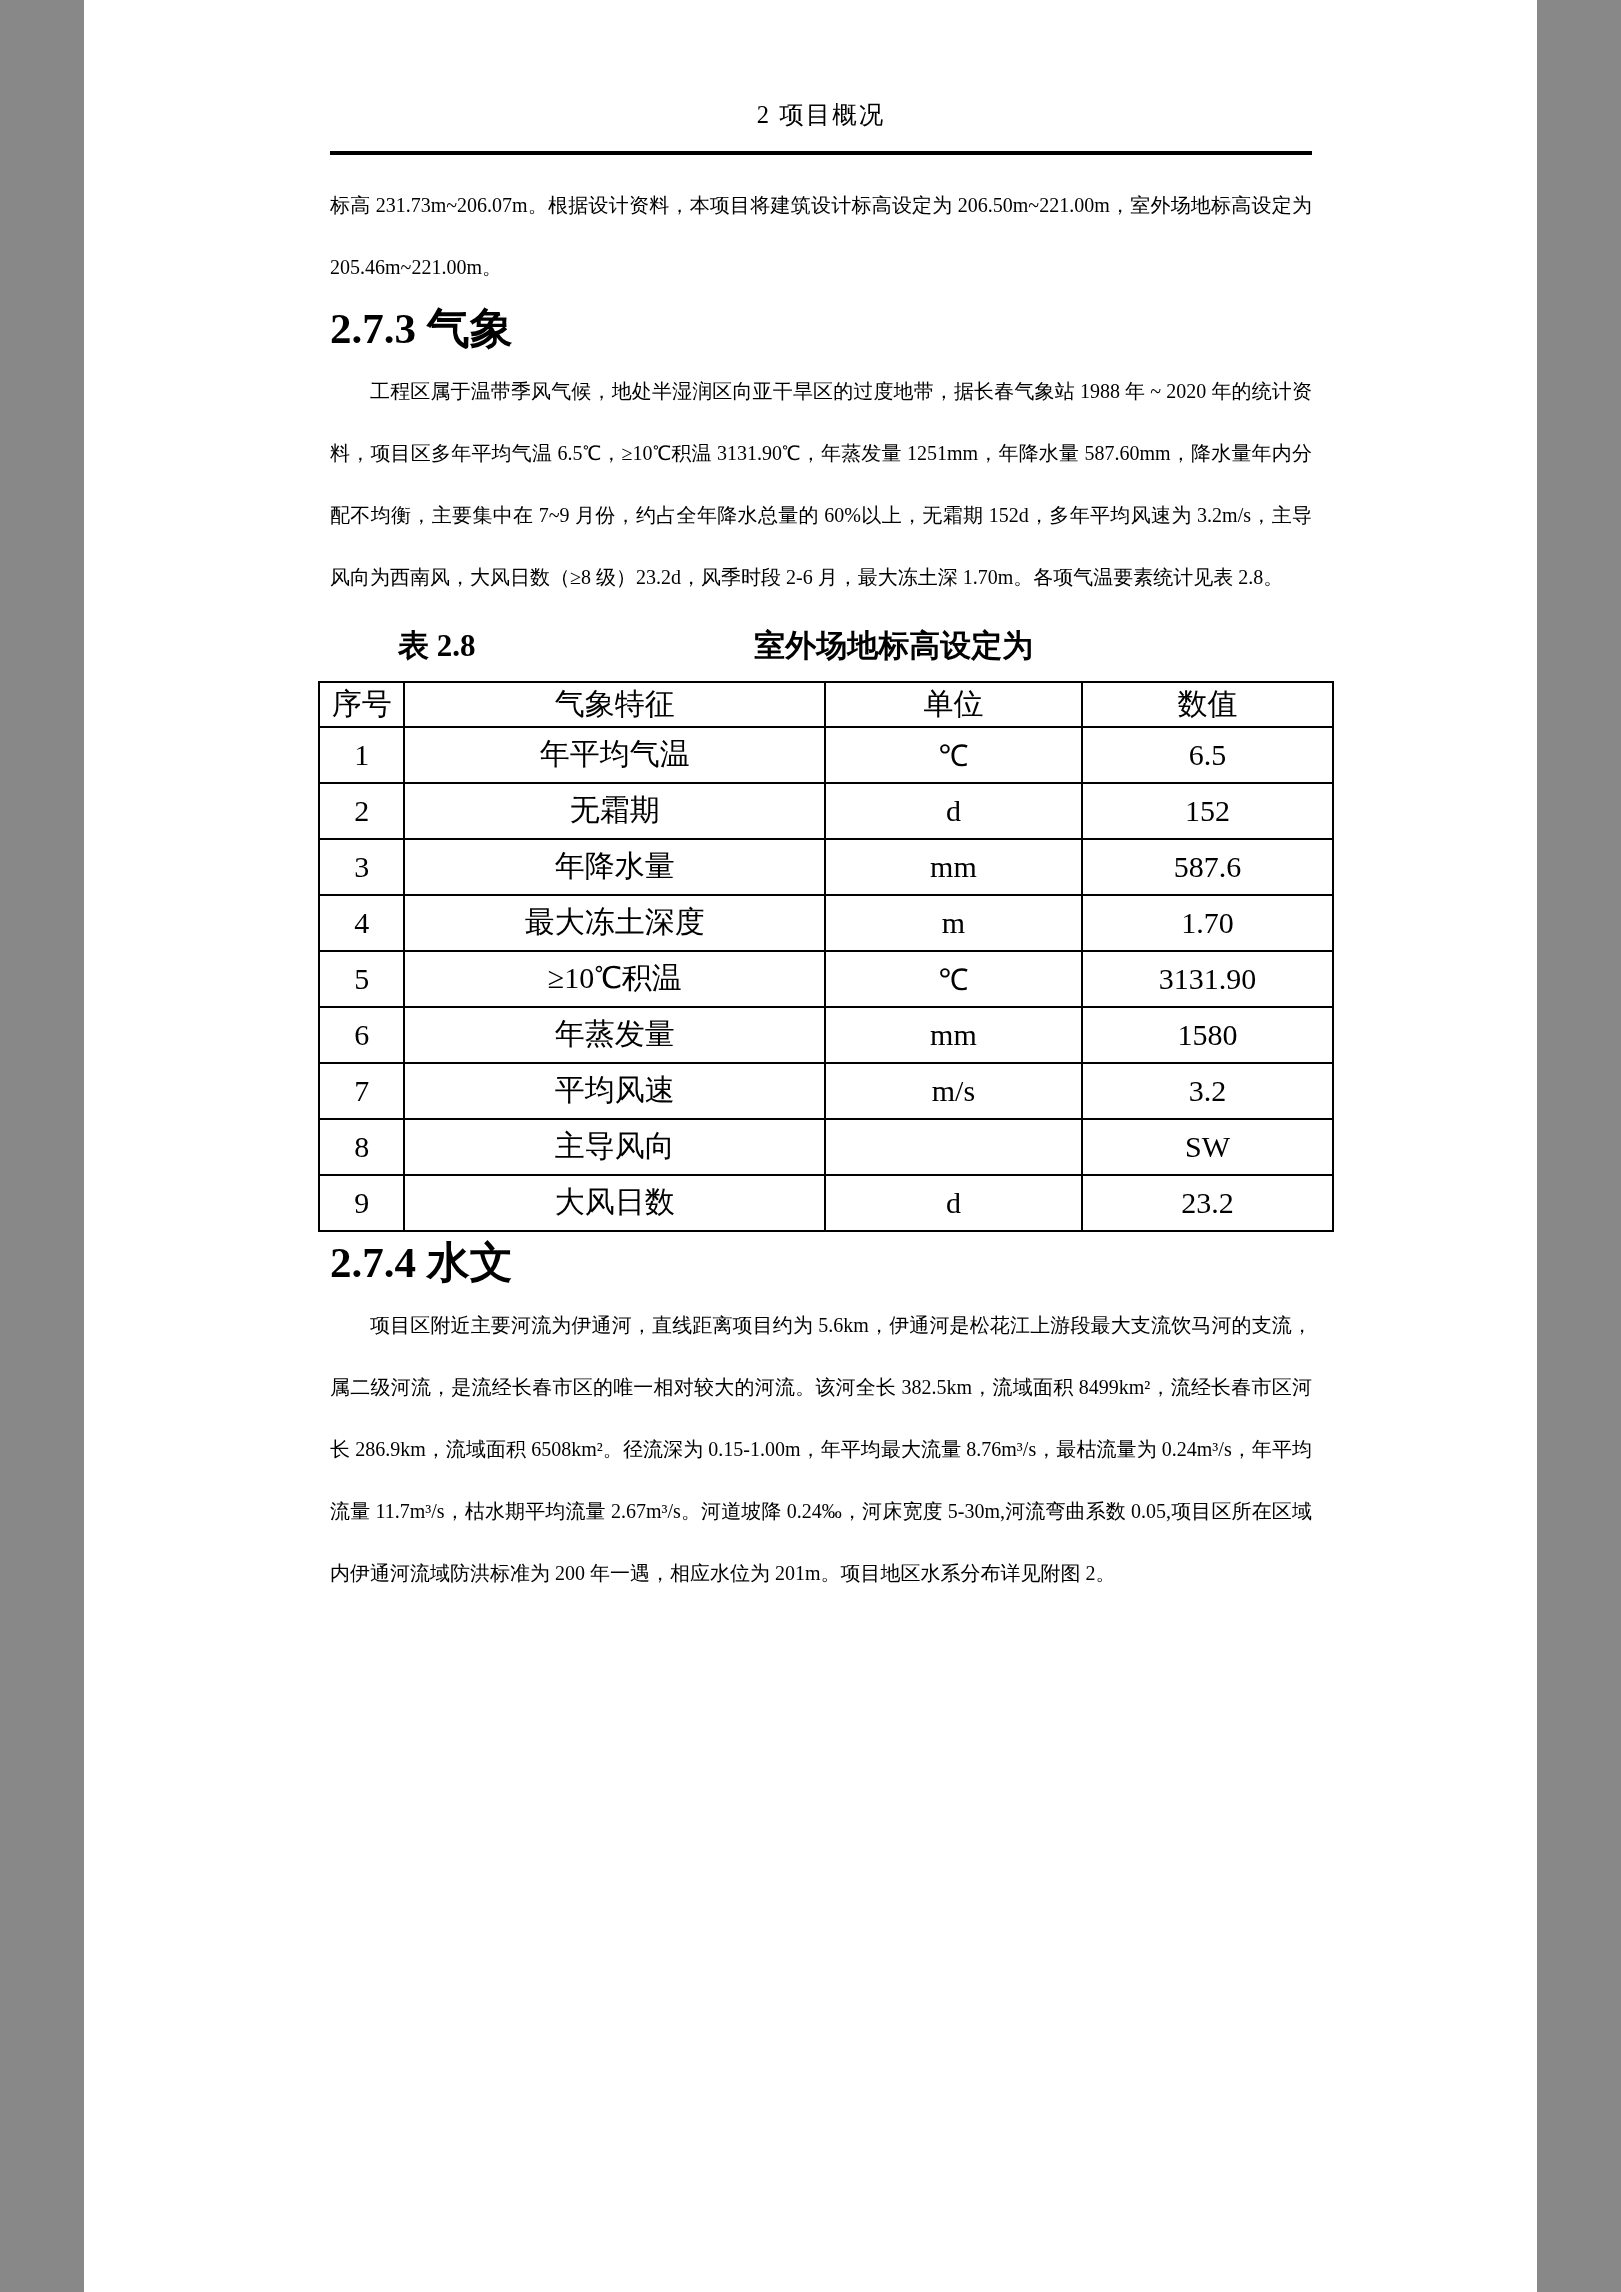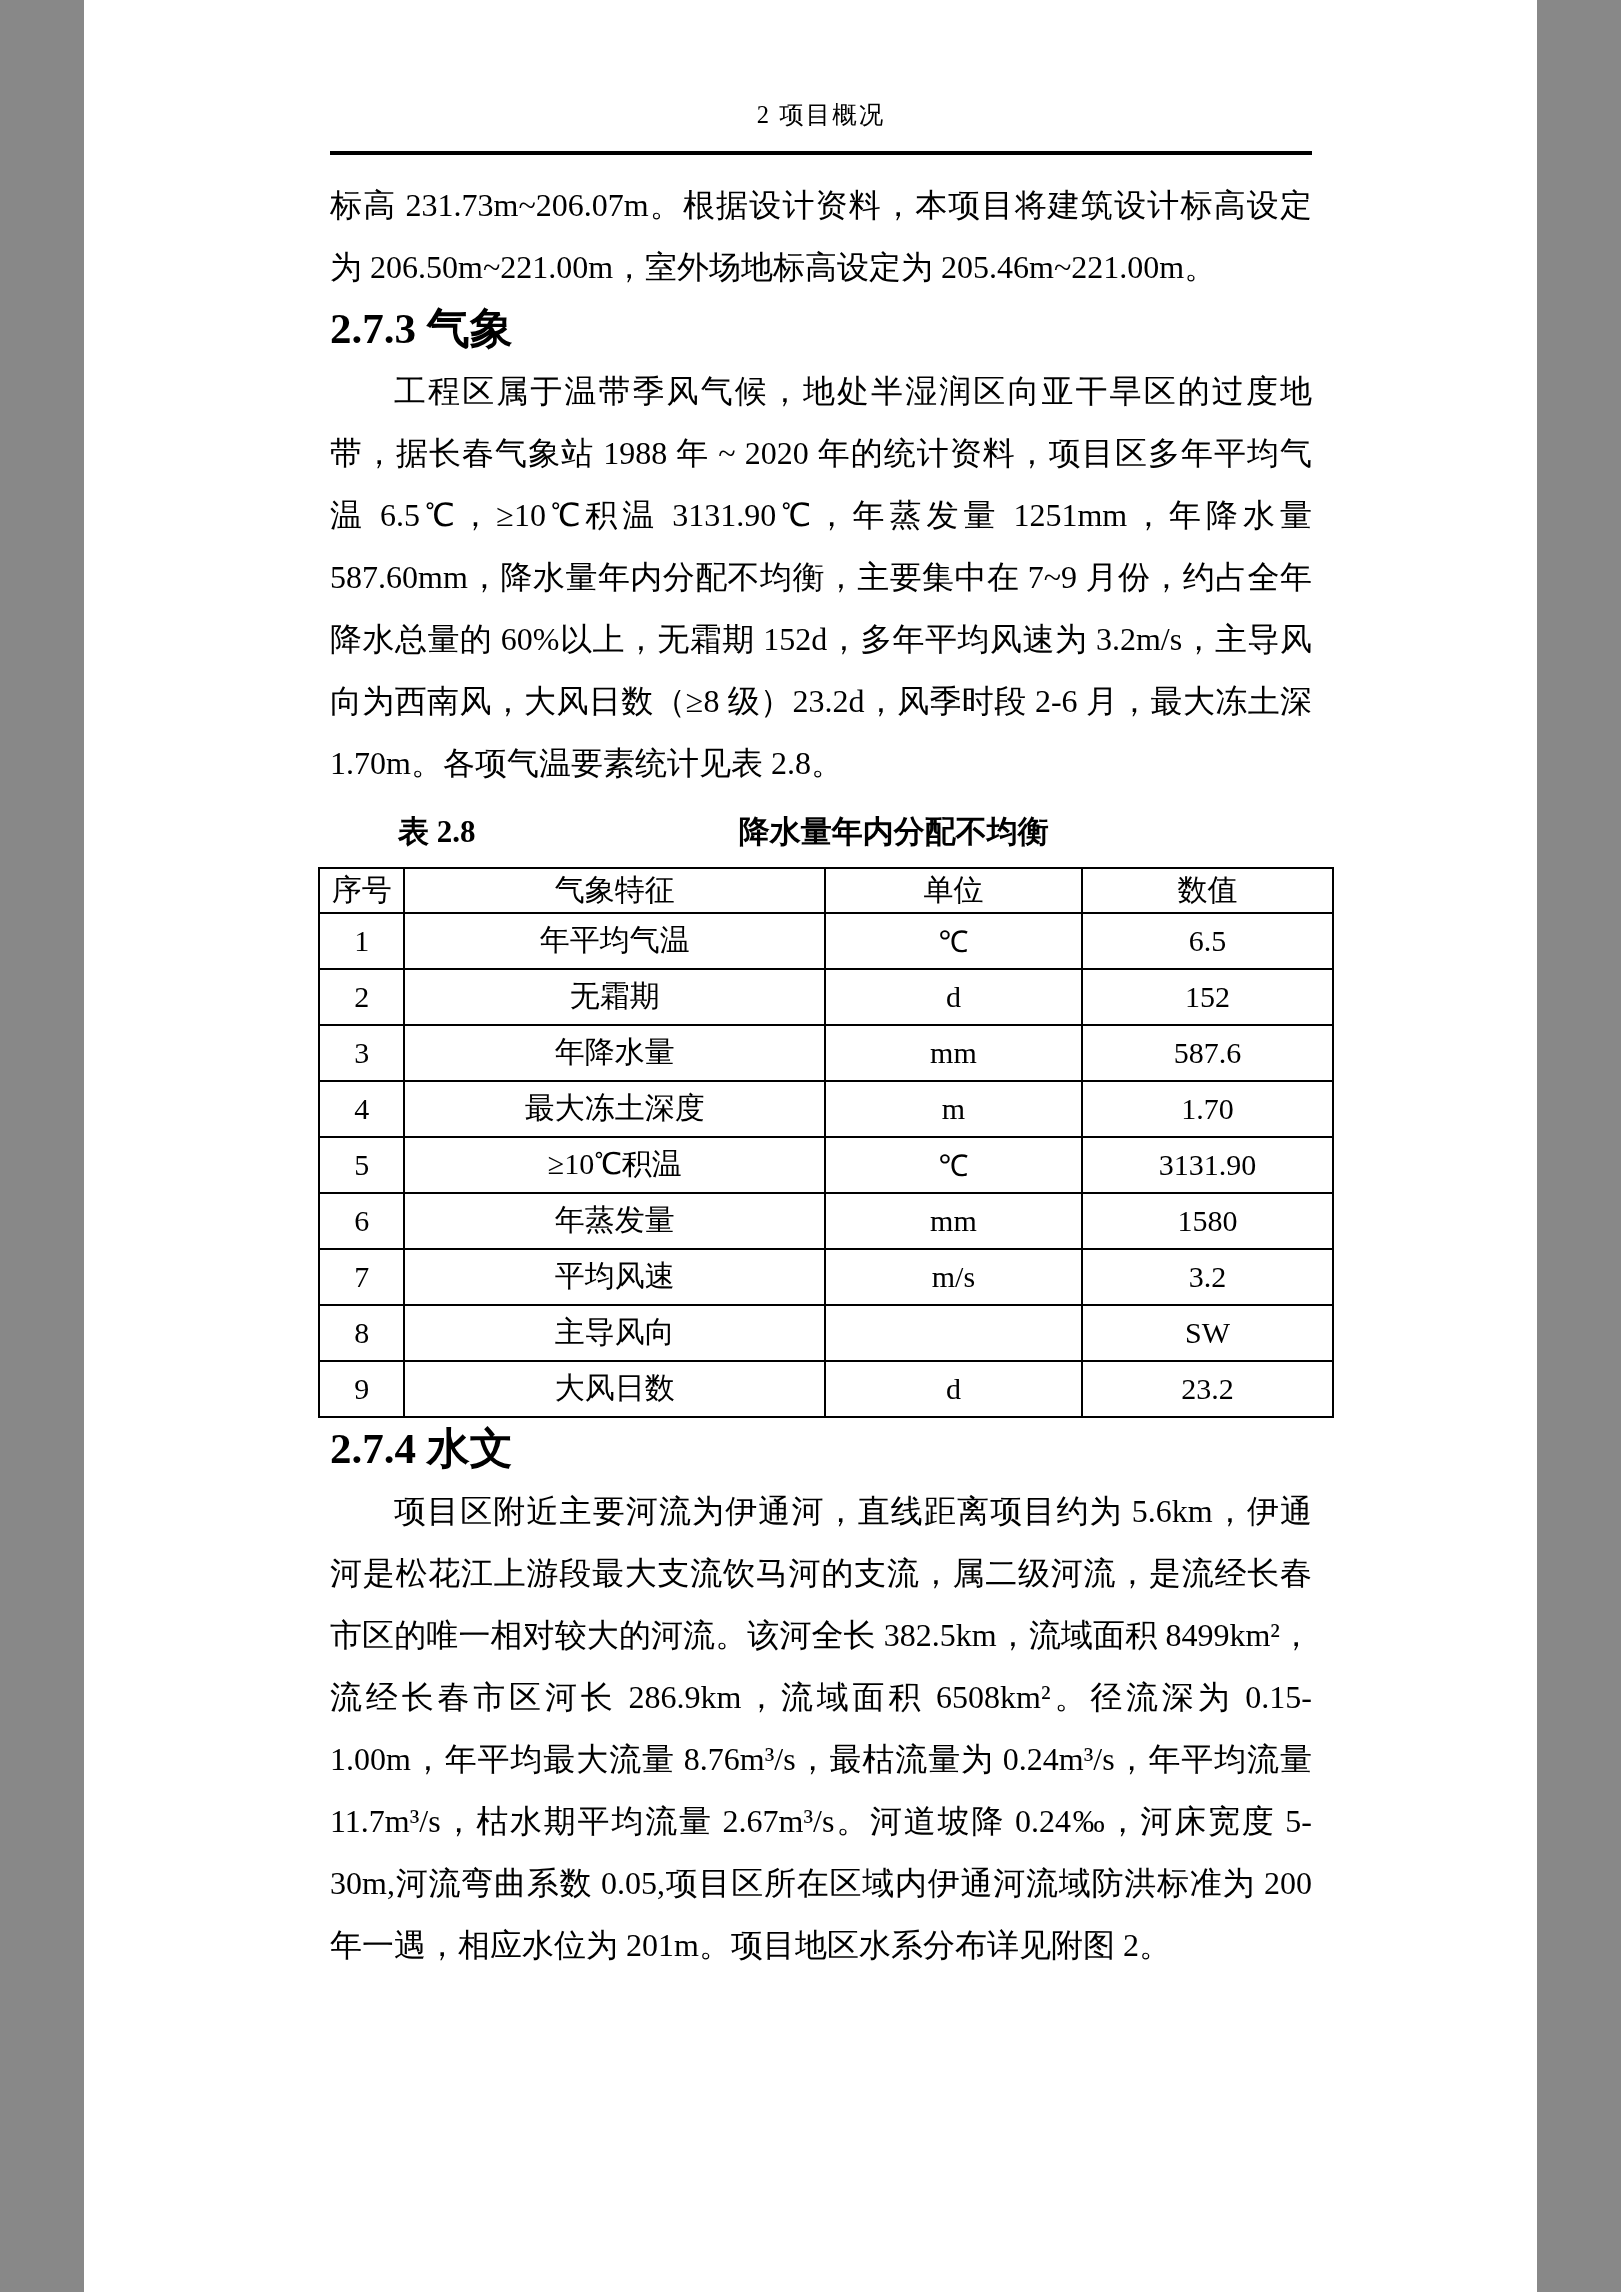--- a/index.html
+++ b/index.html
@@ -21,21 +21,21 @@
     line-height:29px;
     letter-spacing:2px;
   }
   .header-rule{
     margin-top:21.6px;
     border-bottom:4.9px solid #000;
     height:0;
   }
   p.body{
     margin:0;
-    font-size:32px;
+    font-size:20px;
     line-height:62px;
     text-align:justify;
   }
   p.first{margin-top:19.6px;}
   p.ind{text-indent:2em;font-family:Liberation Serif, serif;}
   h3.sec-heading{
     margin:0;
     font-size:43px;
     font-weight:bold;
     line-height:62px;
@@ -90,21 +90,21 @@
   <div class="header-rule"></div>
 
   <p class="body first">标高 231.73m~206.07m。根据设计资料，本项目将建筑设计标高设定为 206.50m~221.00m，室外场地标高设定为 205.46m~221.00m。</p>
 
   <h3 class="sec-heading">2.7.3 气象</h3>
 
   <p class="body ind">工程区属于温带季风气候，地处半湿润区向亚干旱区的过度地带，据长春气象站 1988 年 ~ 2020 年的统计资料，项目区多年平均气温 6.5℃，≥10℃积温 3131.90℃，年蒸发量 1251mm，年降水量 587.60mm，降水量年内分配不均衡，主要集中在 7~9 月份，约占全年降水总量的 60%以上，无霜期 152d，多年平均风速为 3.2m/s，主导风向为西南风，大风日数（≥8 级）23.2d，风季时段 2-6 月，最大冻土深 1.70m。各项气温要素统计见表 2.8。</p>
 
   <div class="table-caption">
     <span class="cap-label">表 2.8</span>
-    <span class="cap-title">降水量年内分配不均衡</span>
+    <span class="cap-title">室外场地标高设定为</span>
   </div>
 
   <table class="climate-table">
     <colgroup>
       <col style="width:8.4%">
       <col style="width:41.5%">
       <col style="width:25.3%">
       <col style="width:24.8%">
     </colgroup>
     <thead>

